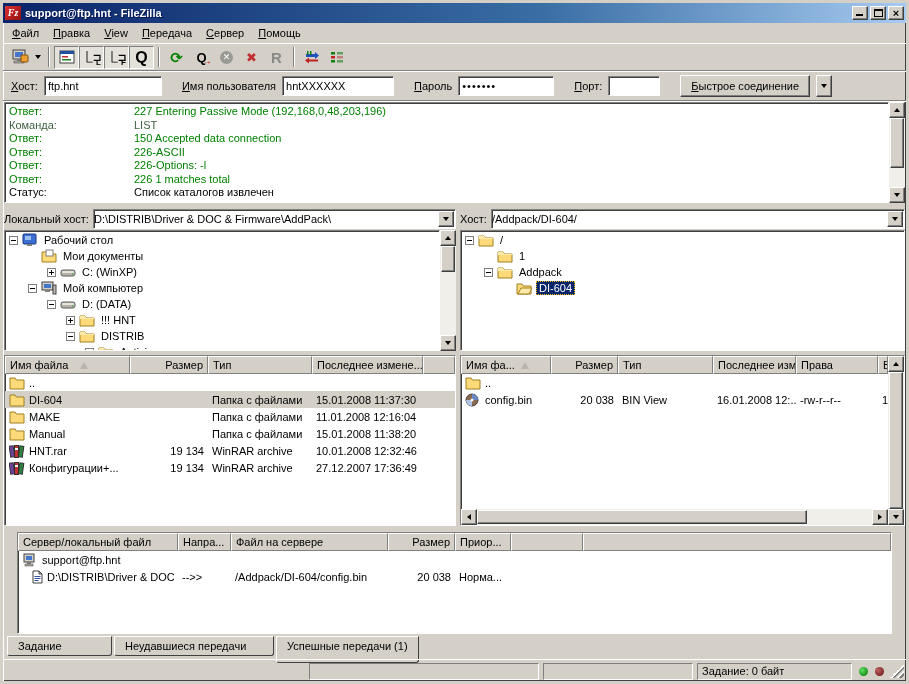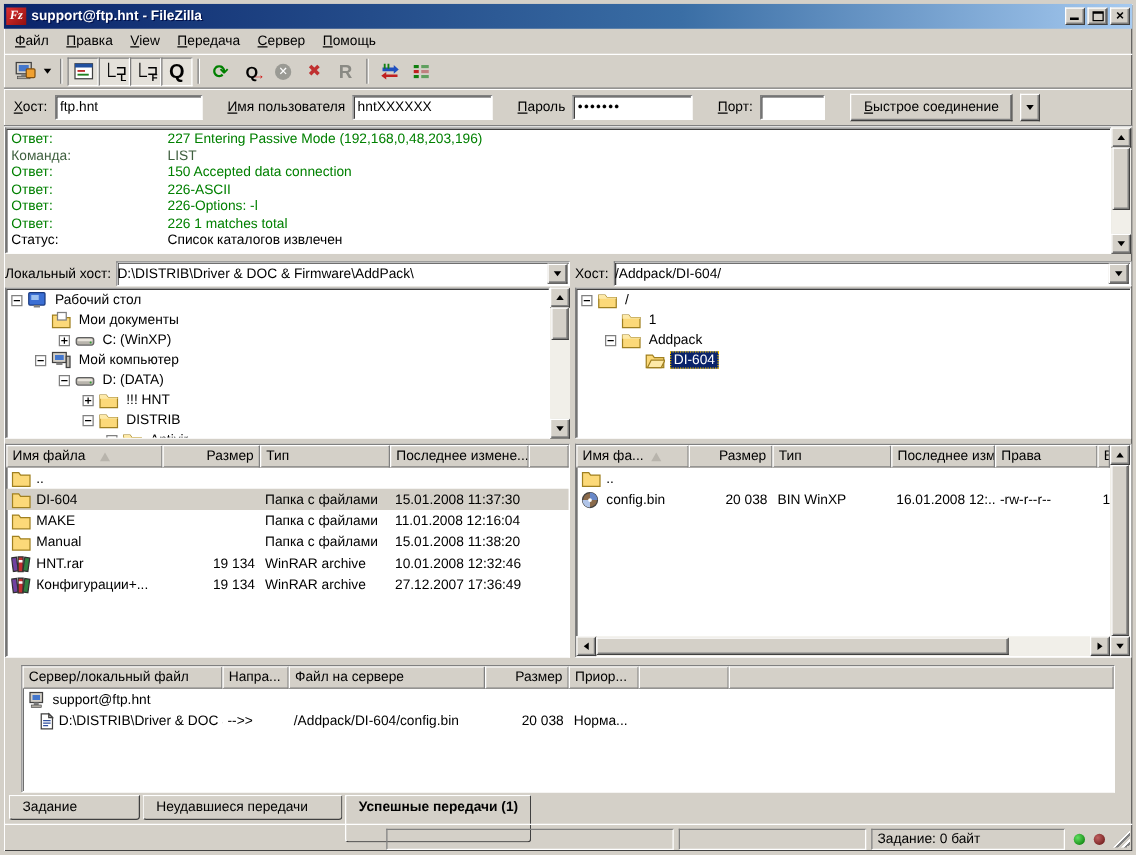--- a/index.html
+++ b/index.html
@@ -114,21 +114,21 @@
   .rc-name{width:90px;} .rc-size{width:67px;} .rc-type{width:95px;} .rc-mod{width:83px;} .rc-perm{width:82px;} .rc-own{flex:1;}
   
   .queuewrap{height:102px;flex:0 0 auto;display:flex;flex-direction:column;padding:0 14px;}
   .queue{flex:1;background:#fff;border:1px solid;border-color:#808080 #fff #fff #808080;box-shadow:inset 1px 1px 0 #404040;
     display:flex;flex-direction:column;overflow:hidden;}
   .qc-serv{width:160px;} .qc-dir{width:53px;} .qc-file{width:157px;} .qc-size{width:67px;} .qc-prio{width:56px;} .qc-extra{width:72px;} .qc-pad{flex:1;}
   
   .tabrow{height:25px;flex:0 0 auto;display:flex;align-items:flex-start;padding:2px 4px 0 4px;gap:2px;}
   .tab{height:20px;padding:3px 10px;background:#d4d0c8;border:1px solid;border-color:#fff #404040 #404040 #fff;
     border-radius:0 0 3px 3px;white-space:nowrap;}
-  .tab.active{font-weight:bold;height:38px;border-color:#fff #404040 #404040 #fff;}
+  .tab.active{font-weight:normal;height:27px;border-color:#fff #404040 #404040 #fff;}
   
   .statusbar{height:23px;flex:0 0 auto;display:flex;align-items:center;gap:4px;padding:2px 2px;border-top:1px solid #fff;}
   .sb-panel{height:17px;border:1px solid;border-color:#808080 #fff #fff #808080;padding:1px 4px;display:flex;align-items:center;white-space:nowrap;}
   .sb-flex{flex:1;border:none;}
   .light{width:9px;height:9px;border-radius:50%;margin-left:3px;}
   .light.green{background:radial-gradient(circle at 35% 35%,#60e060,#007000);}
   .light.red{background:radial-gradient(circle at 35% 35%,#c06060,#601010);}
   .grip{width:14px;height:14px;margin-left:2px;background:
     linear-gradient(135deg,transparent 50%, #fff 50%, #fff 58%, #808080 58%, #808080 66%, transparent 66%,
     transparent 74%, #fff 74%, #fff 82%, #808080 82%, #808080 90%, transparent 90%);}
@@ -585,21 +585,21 @@
             <div class="cell rc-name">
                 <svg class="ficon" viewBox="0 0 16 14">
                   <circle cx="7" cy="7" r="6" fill="#8a6a4a" stroke="#404040"></circle>
                   <path d="M7 1 a6 6 0 0 1 6 6 l-6 0 z" fill="#6888c8"></path>
                   <path d="M1 7 a6 6 0 0 0 6 6 l0 -6 z" fill="#b0c4e8"></path>
                   <circle cx="7" cy="7" r="1.5" fill="#fff"></circle>
                 </svg>
                 <span>config.bin</span>
               </div>
             <div class="cell rc-size num">20 038</div>
-            <div class="cell rc-type">BIN WinXP</div>
+            <div class="cell rc-type">BIN View</div>
             <div class="cell rc-mod">16.01.2008 12:...</div>
             <div class="cell rc-perm">-rw-r--r--</div>
             <div class="cell rc-own">14 5</div>
           </div>
           <div style="flex:1;"></div>
           <div class="sb-h">
             <div class="sb-btn raised">
                 <div class="tri-left"></div>
               </div>
             <div class="sb-thumb-h raised" style="width:330px;"></div>

